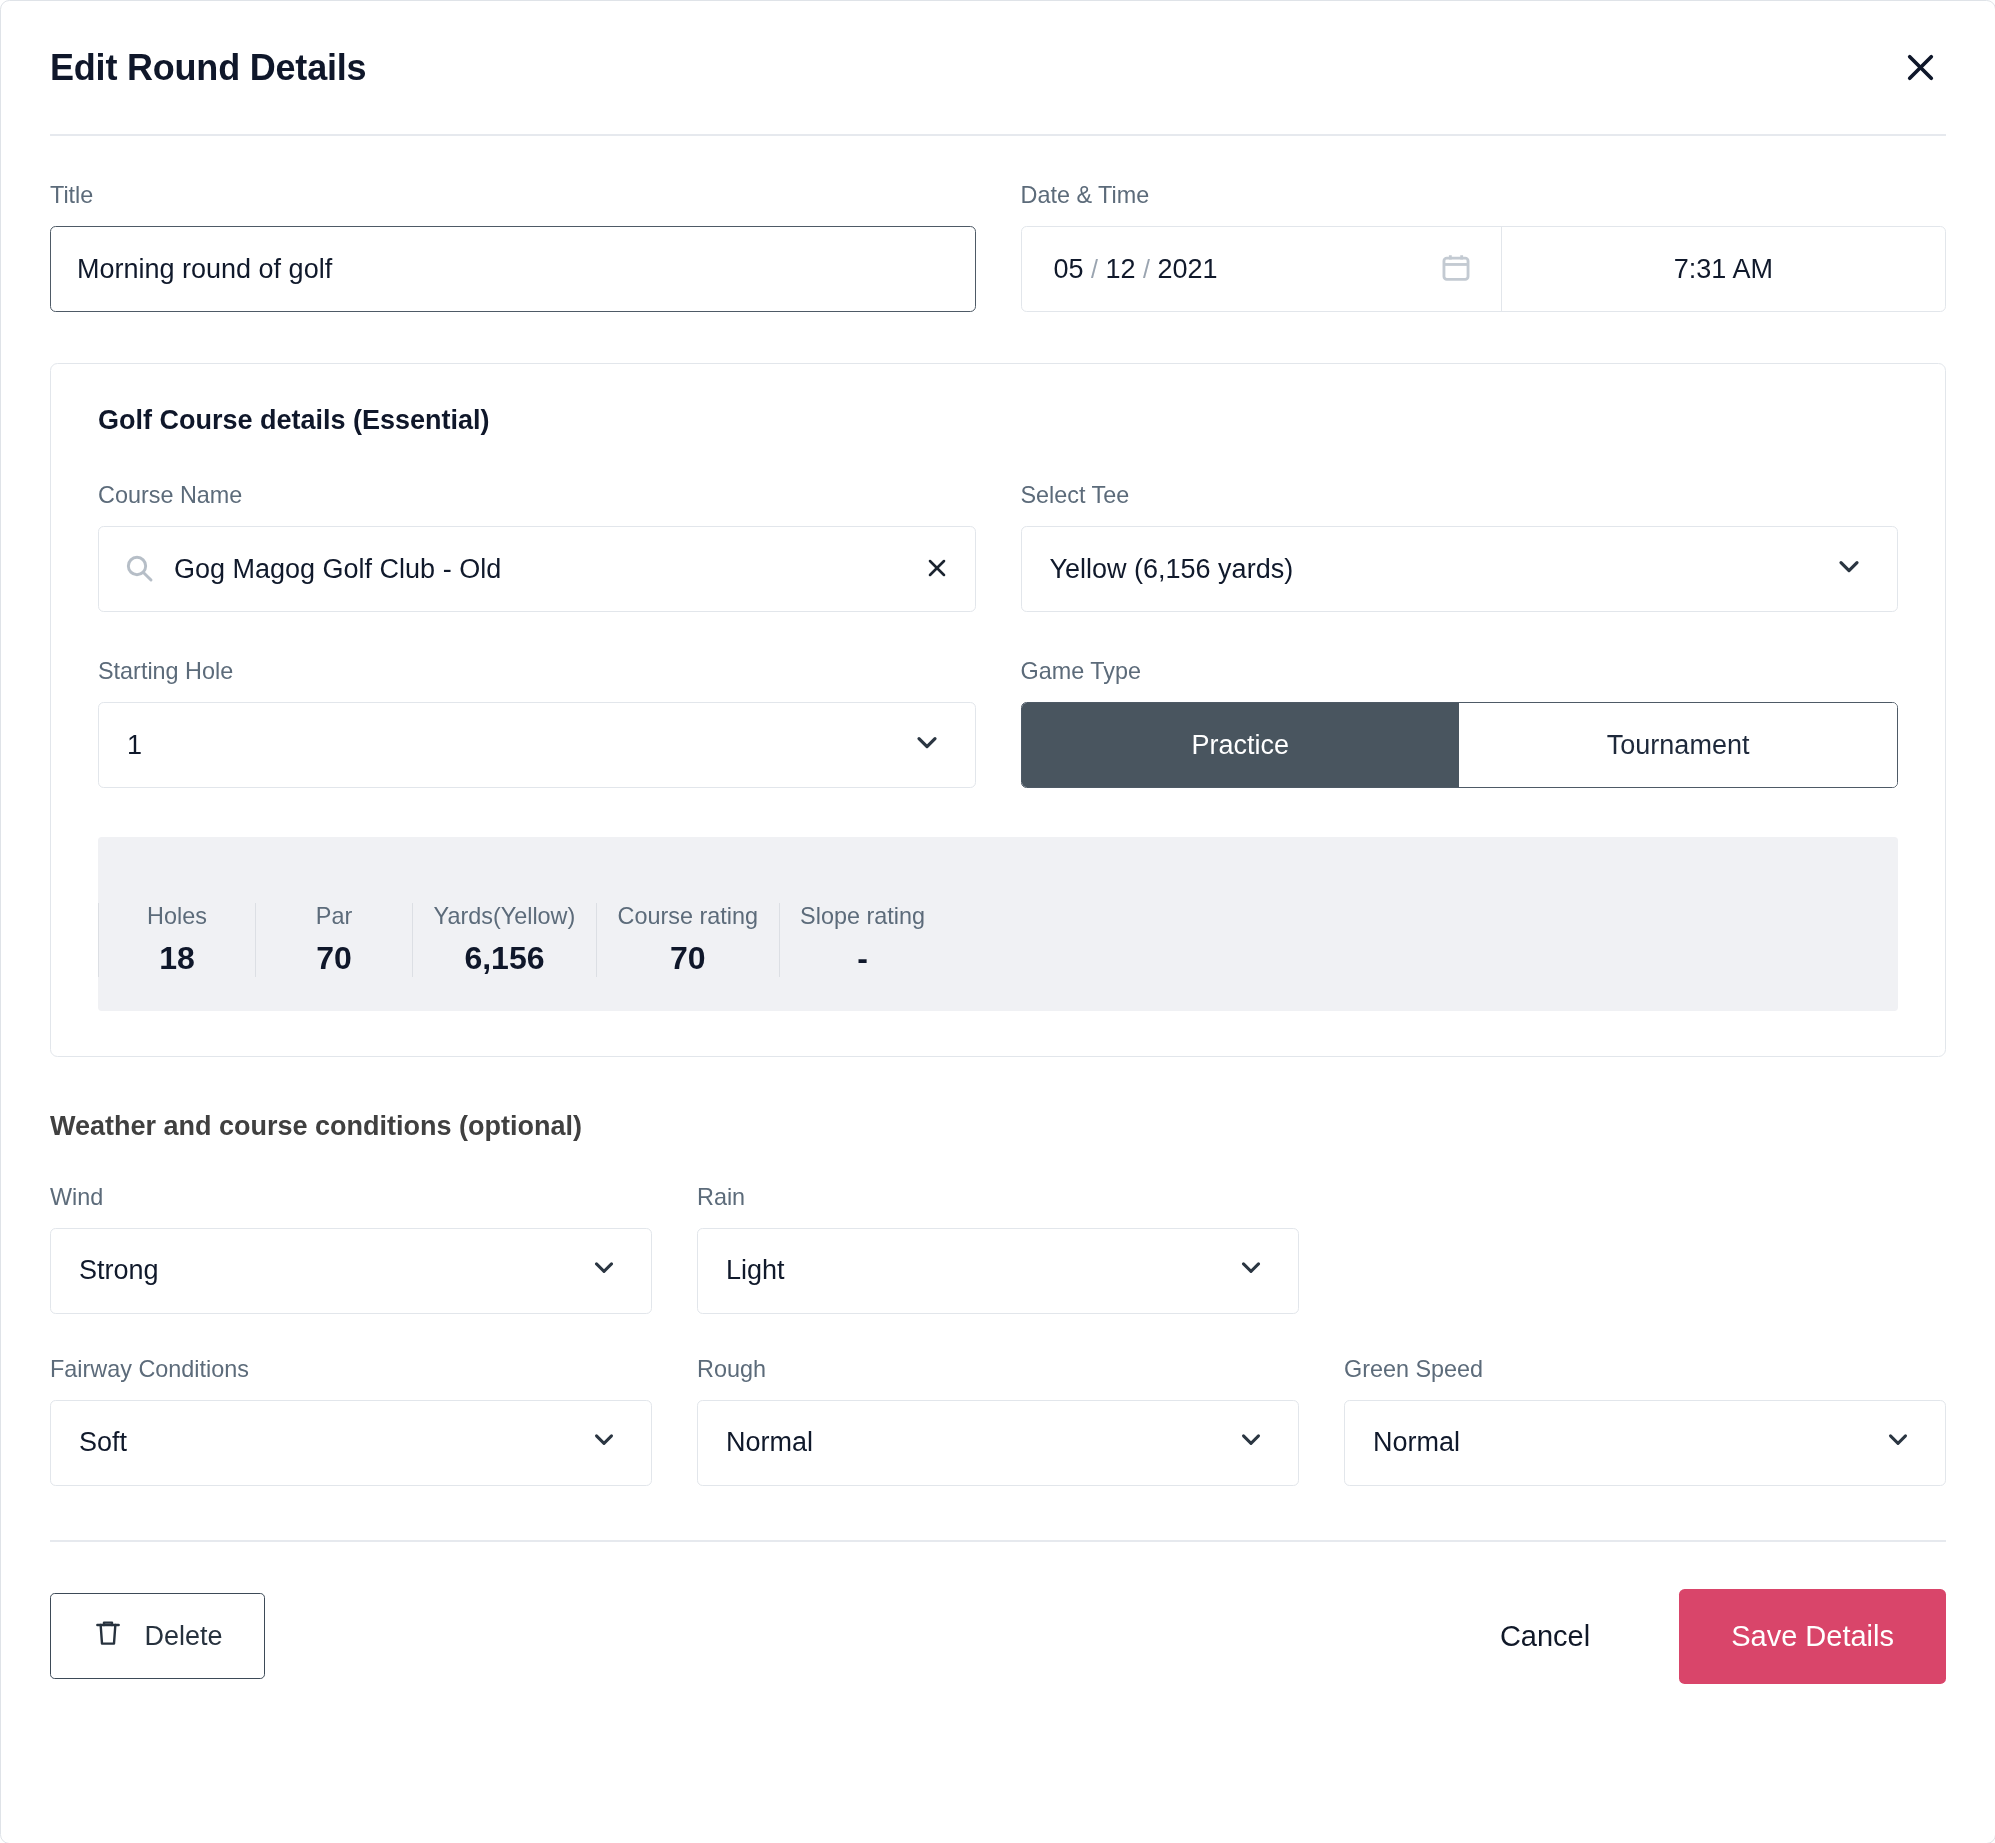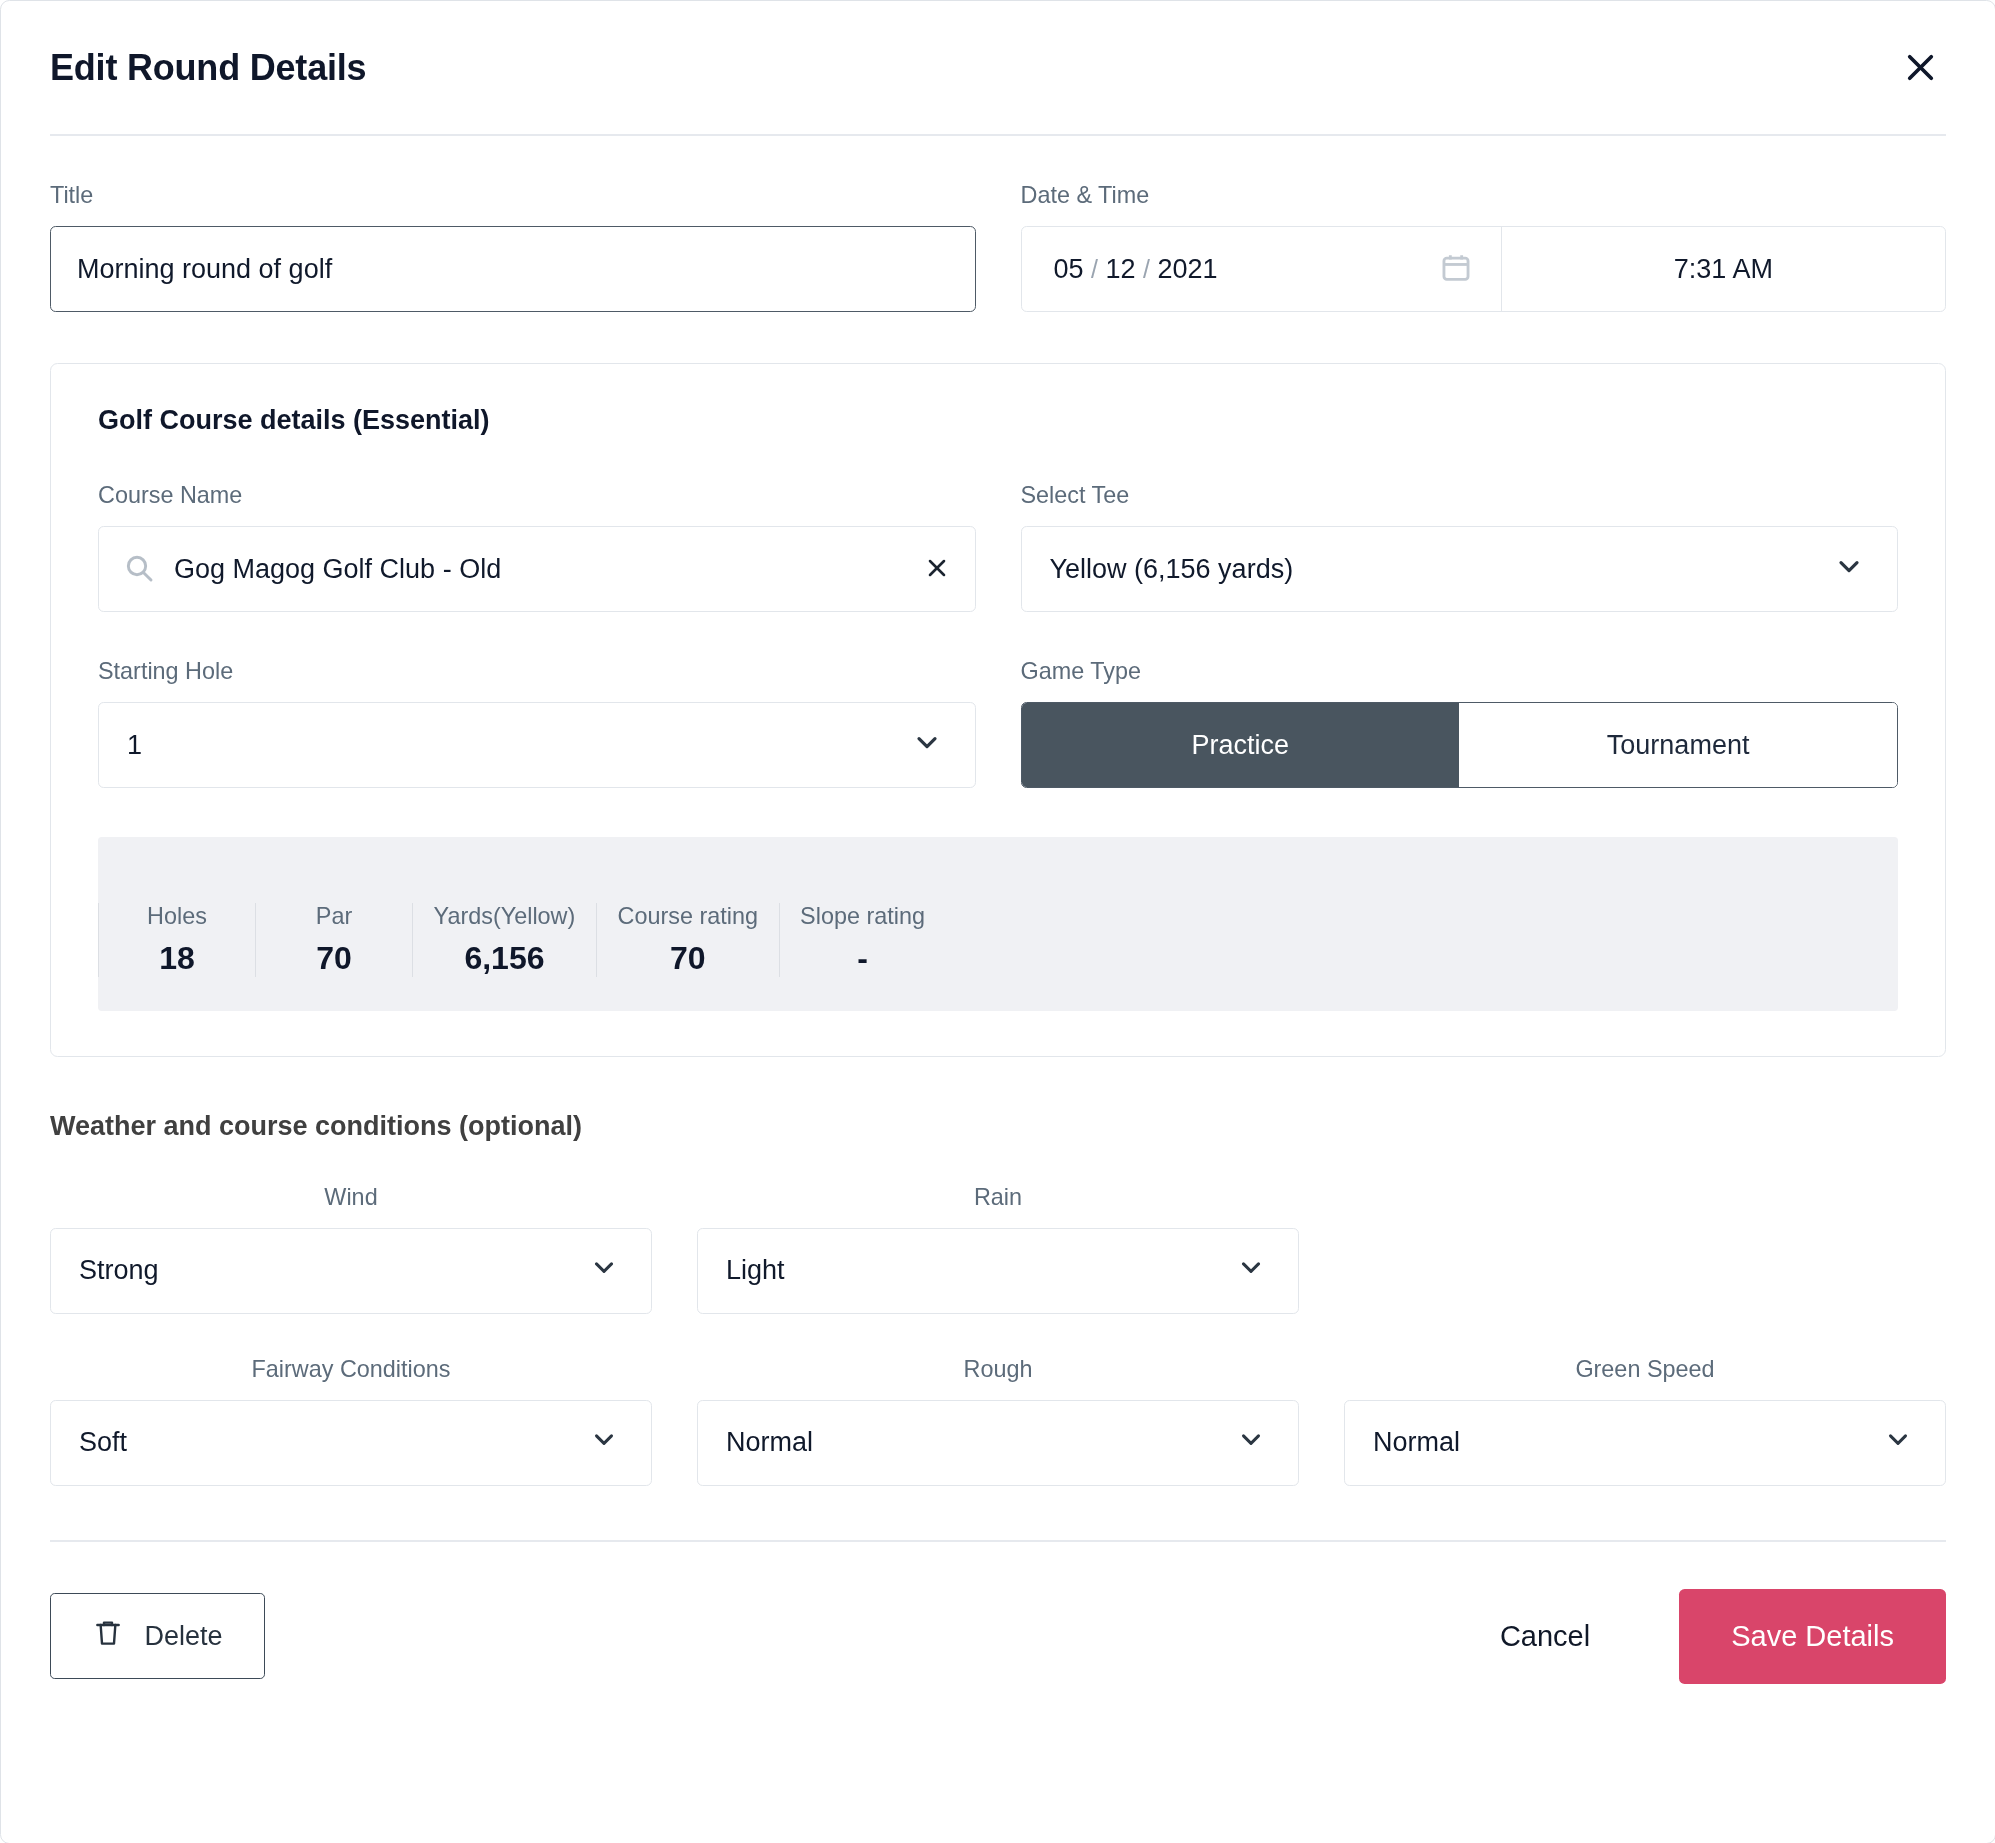--- a/index.html
+++ b/index.html
@@ -242,21 +242,21 @@
     margin-top: 54px;
     font-size: 27px;
     font-weight: 700;
     color: #404040;
   }
   .weather-row {
     display: flex;
     gap: 45px;
     margin-top: 41px;
   }
-  .weather-row .col3 { flex: 0 0 calc((100% - 90px) / 3); min-width: 0; text-align: center; }
+  .weather-row .col3 { flex: 0 0 calc((100% - 90px) / 3); min-width: 0; }
 
   
   .footer-divider {
     margin: 54px 49px 0 49px;
     height: 1.9px;
     background: #e6e9ee;
   }
   .modal-footer {
     display: flex;
     align-items: center;

